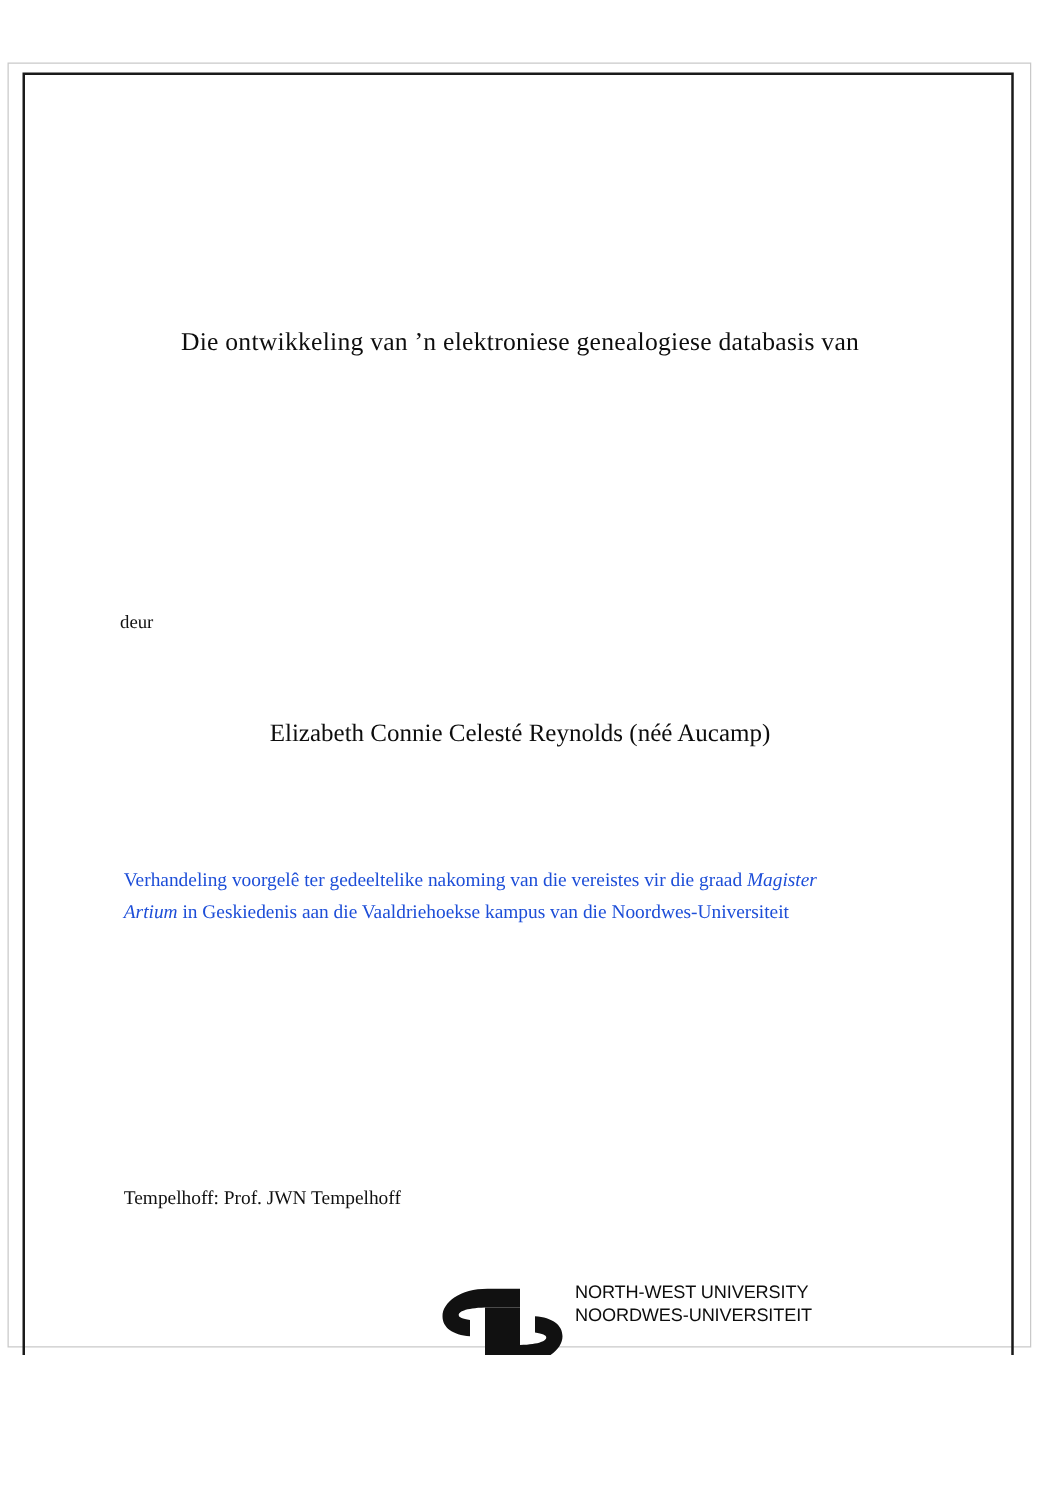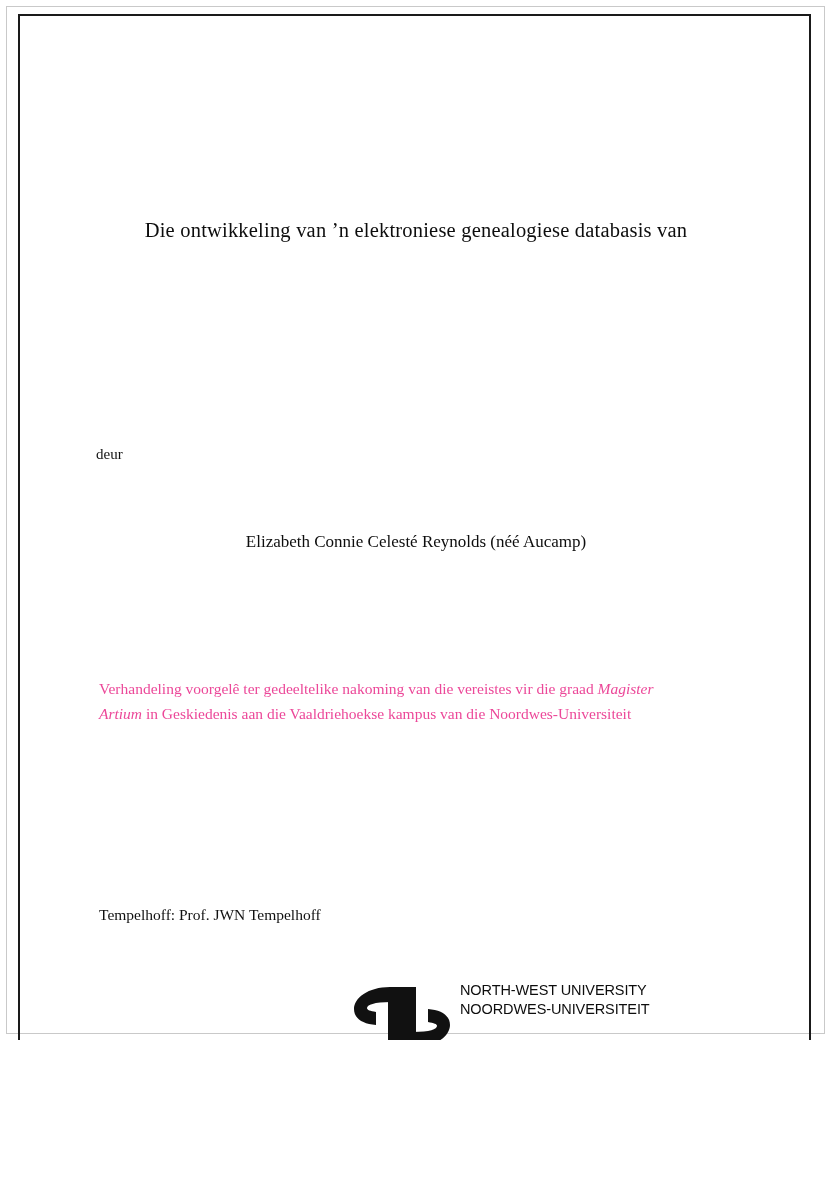--- a/index.html
+++ b/index.html
@@ -12,20 +12,21 @@
     height: 1200px;
     font-family: "Liberation Serif", serif;
     color: #111111;
   }
   .page {
     position: relative;
     width: 831px;
     height: 1040px;
     background: #ffffff;
     overflow: hidden;
+    margin-top: 44px;
   }
   
   .scan-frame {
     position: absolute;
     left: 6px;
     top: 6px;
     right: 6px;
     bottom: 6px;
     border: 1px solid #c9c9c9;
     box-sizing: border-box;
@@ -73,32 +74,32 @@
     font-size: 15px;
     color: #111111;
   }
 
   .author {
     position: absolute;
     top: 518px;
     left: 0;
     width: 640px;
     text-align: center;
-    font-size: 17px;
+    font-size: 20px;
     color: #0d0d0d;
   }
 
   .submission {
     position: absolute;
-    top: 662px;
+    top: 634px;
     left: 3px;
     width: 600px;
     font-size: 15.5px;
     line-height: 25px;
-    color: #ec4899;
+    color: #1d4ed8;
   }
   .submission .just {
     text-align: justify;
     text-justify: inter-word;
   }
   .submission em {
     font-style: italic;
   }
 
   .supervisor {

